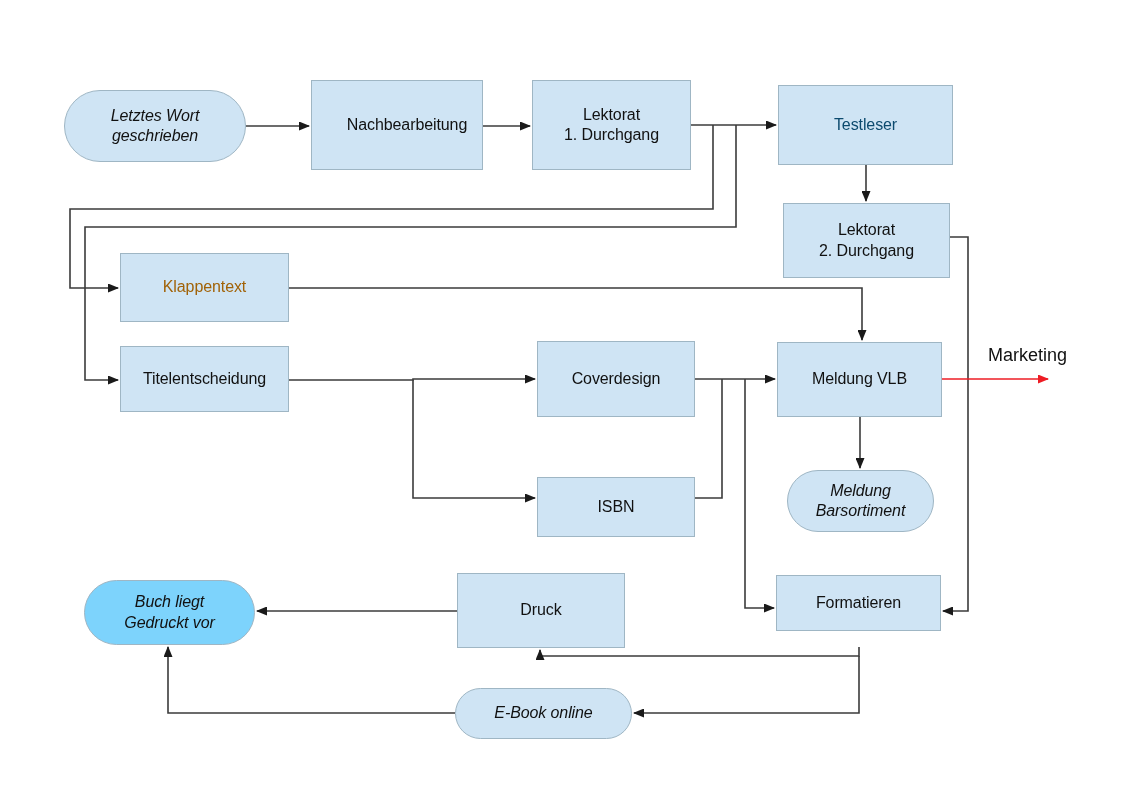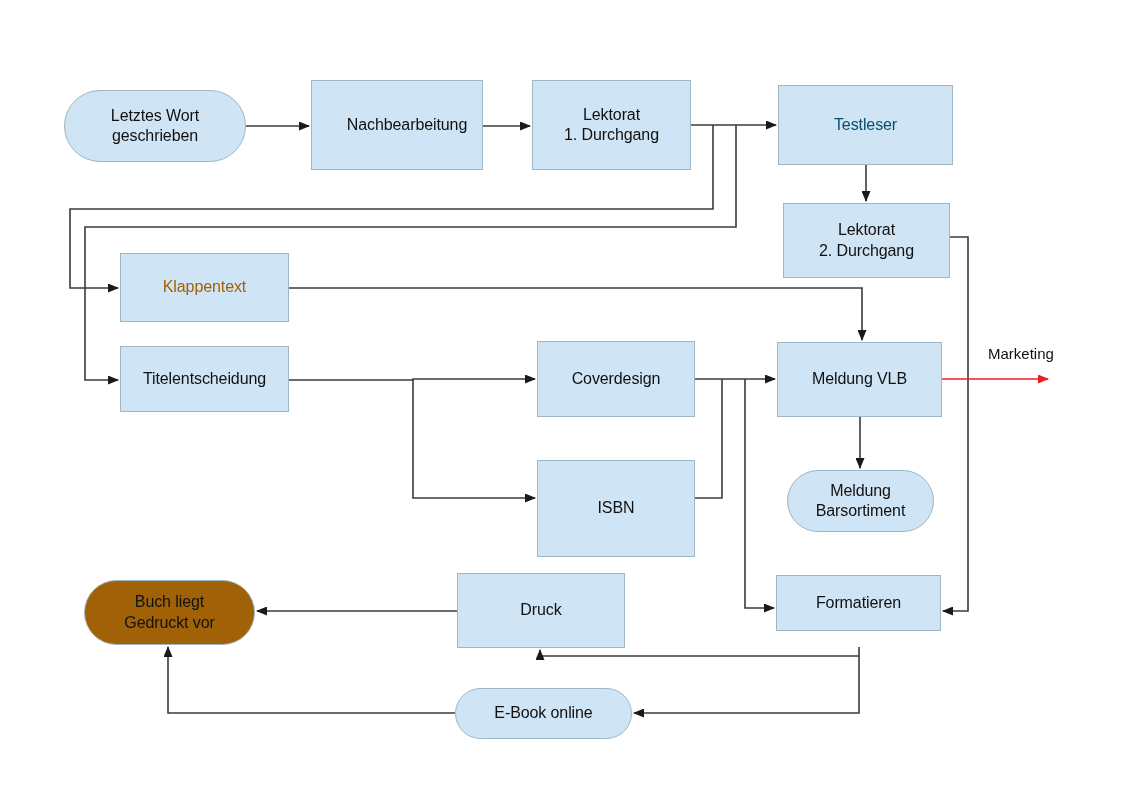--- a/index.html
+++ b/index.html
@@ -38,24 +38,25 @@
     border: 1px solid #9fb6c4;
     color: #111111;
     font-size: 16px;
     line-height: 1.28;
     letter-spacing: -0.1px;
     white-space: pre-line;
     z-index: 2;
   }
   .node.terminator {
     border-radius: 999px;
+    font-style: italic;
   }
   .edge-label {
     position: absolute;
-    font-size: 15px;
+    font-size: 18px;
     color: #111111;
     white-space: nowrap;
     z-index: 3;
   }
 </style>
 </head>
 <body>
 
 <div id="canvas">
 
@@ -117,27 +118,27 @@
 geschrieben</div>
       <div class="node" style="left: 311px; top: 80px; width: 172px; height: 90px; background: rgb(207, 228, 244); border-color: rgb(159, 182, 196); color: rgb(17, 17, 17); padding-left: 20px;">Nachbearbeitung</div>
       <div class="node" style="left: 532px; top: 80px; width: 159px; height: 90px; background: rgb(207, 228, 244); border-color: rgb(159, 182, 196); color: rgb(17, 17, 17);">Lektorat
 1. Durchgang</div>
       <div class="node" style="left: 778px; top: 85px; width: 175px; height: 80px; background: rgb(207, 228, 244); border-color: rgb(159, 182, 196); color: #0c4a6e;">Testleser</div>
       <div class="node" style="left: 783px; top: 203px; width: 167px; height: 75px; background: rgb(207, 228, 244); border-color: rgb(159, 182, 196); color: rgb(17, 17, 17);">Lektorat
 2. Durchgang</div>
       <div class="node" style="left: 120px; top: 253px; width: 169px; height: 69px; background: rgb(207, 228, 244); border-color: rgb(159, 182, 196); color: #a16207;">Klappentext</div>
       <div class="node" style="left: 120px; top: 346px; width: 169px; height: 66px; background: rgb(207, 228, 244); border-color: rgb(159, 182, 196); color: rgb(17, 17, 17);">Titelentscheidung</div>
       <div class="node" style="left: 537px; top: 341px; width: 158px; height: 76px; background: rgb(207, 228, 244); border-color: rgb(159, 182, 196); color: rgb(17, 17, 17);">Coverdesign</div>
-      <div class="node" style="left: 537px; top: 460px; width: 158px; height: 97px; background: rgb(207, 228, 244); border-color: rgb(159, 182, 196); color: rgb(17, 17, 17); text-align: center;">ISBN</div>
+      <div class="node" style="left: 537px; top: 477px; width: 158px; height: 60px; background: rgb(207, 228, 244); border-color: rgb(159, 182, 196); color: rgb(17, 17, 17); text-align: center;">ISBN</div>
       <div class="node" style="left: 777px; top: 342px; width: 165px; height: 75px; background: rgb(207, 228, 244); border-color: rgb(159, 182, 196); color: rgb(17, 17, 17);">Meldung VLB</div>
       <div class="node terminator" style="left: 787px; top: 470px; width: 147px; height: 62px; background: rgb(207, 228, 244); border-color: rgb(159, 182, 196); color: rgb(17, 17, 17);">Meldung
 Barsortiment</div>
       <div class="node" style="left: 776px; top: 575px; width: 165px; height: 56px; background: rgb(207, 228, 244); border-color: rgb(159, 182, 196); color: rgb(17, 17, 17);">Formatieren</div>
       <div class="node" style="left: 457px; top: 573px; width: 168px; height: 75px; background: rgb(207, 228, 244); border-color: rgb(159, 182, 196); color: rgb(17, 17, 17);">Druck</div>
-      <div class="node terminator" style="left: 84px; top: 580px; width: 171px; height: 65px; background: #a16207; border-color: rgb(159, 182, 196); color: rgb(17, 17, 17);">Buch liegt
+      <div class="node terminator" style="left: 84px; top: 580px; width: 171px; height: 65px; background: #7dd3fc; border-color: rgb(159, 182, 196); color: rgb(17, 17, 17);">Buch liegt
 Gedruckt vor</div>
       <div class="node terminator" style="left: 455px; top: 688px; width: 177px; height: 51px; background: rgb(207, 228, 244); border-color: rgb(159, 182, 196); color: rgb(17, 17, 17);">E-Book online</div>
     </div>
 
   <div id="edge-labels">
       <div class="edge-label" style="left: 988px; top: 345px;">Marketing</div>
     </div>
 
 </div>
 

